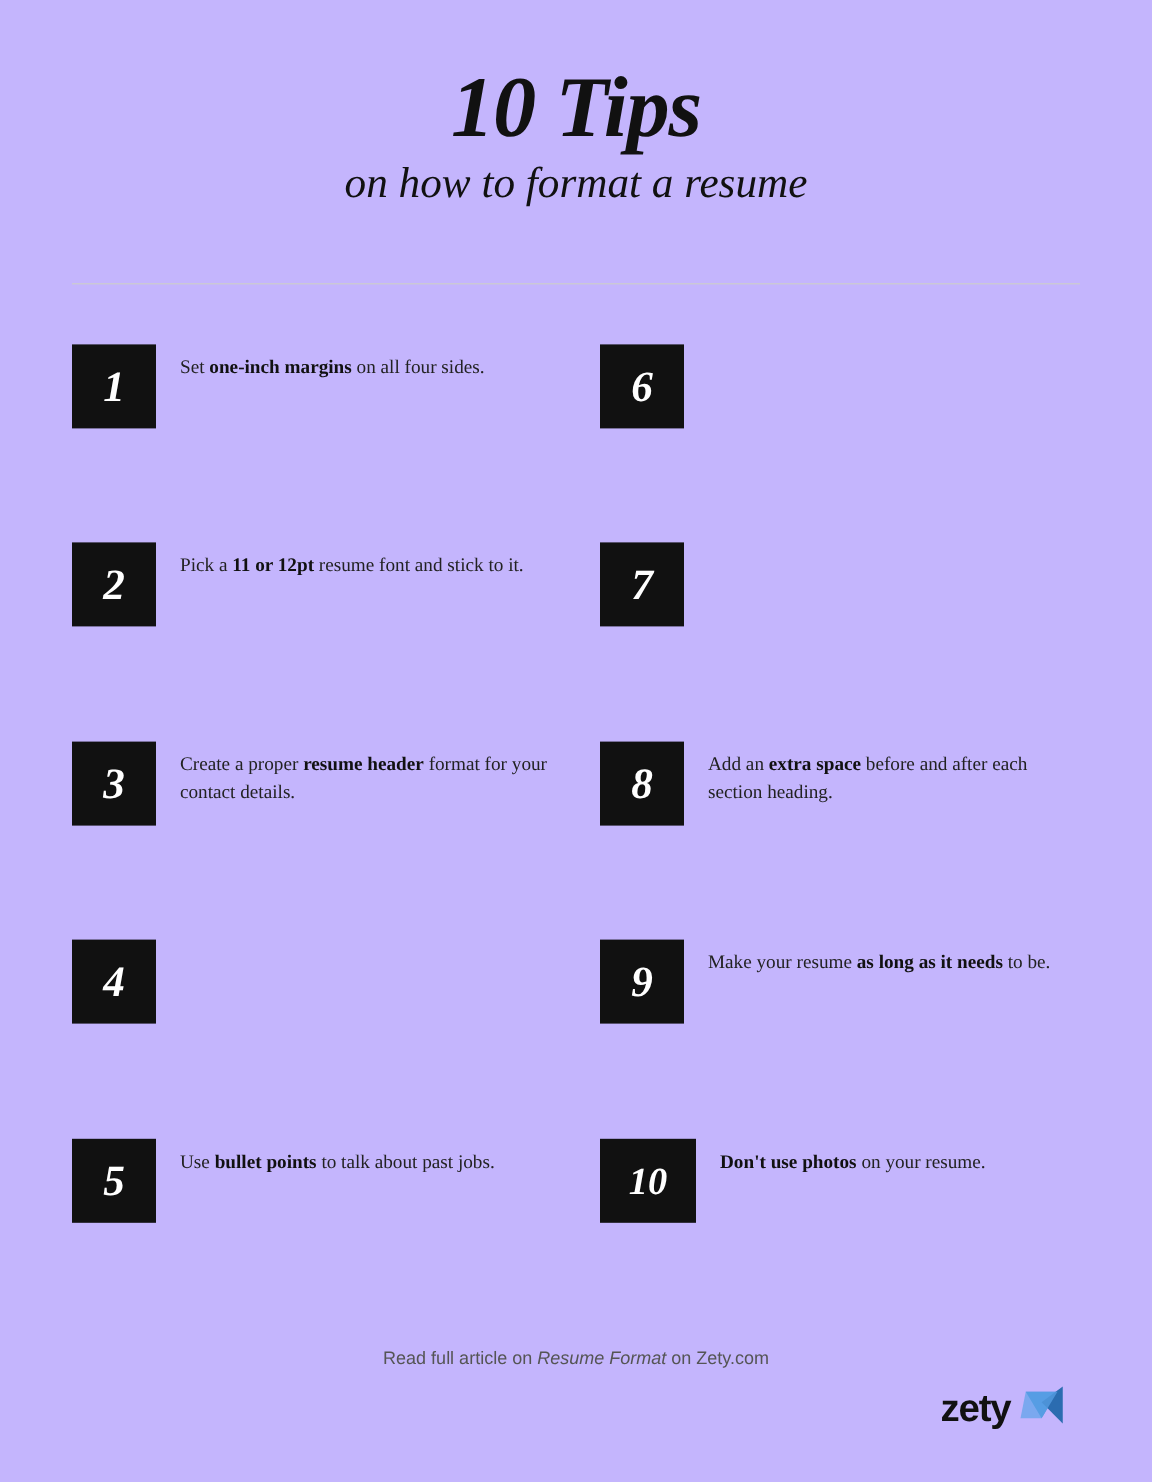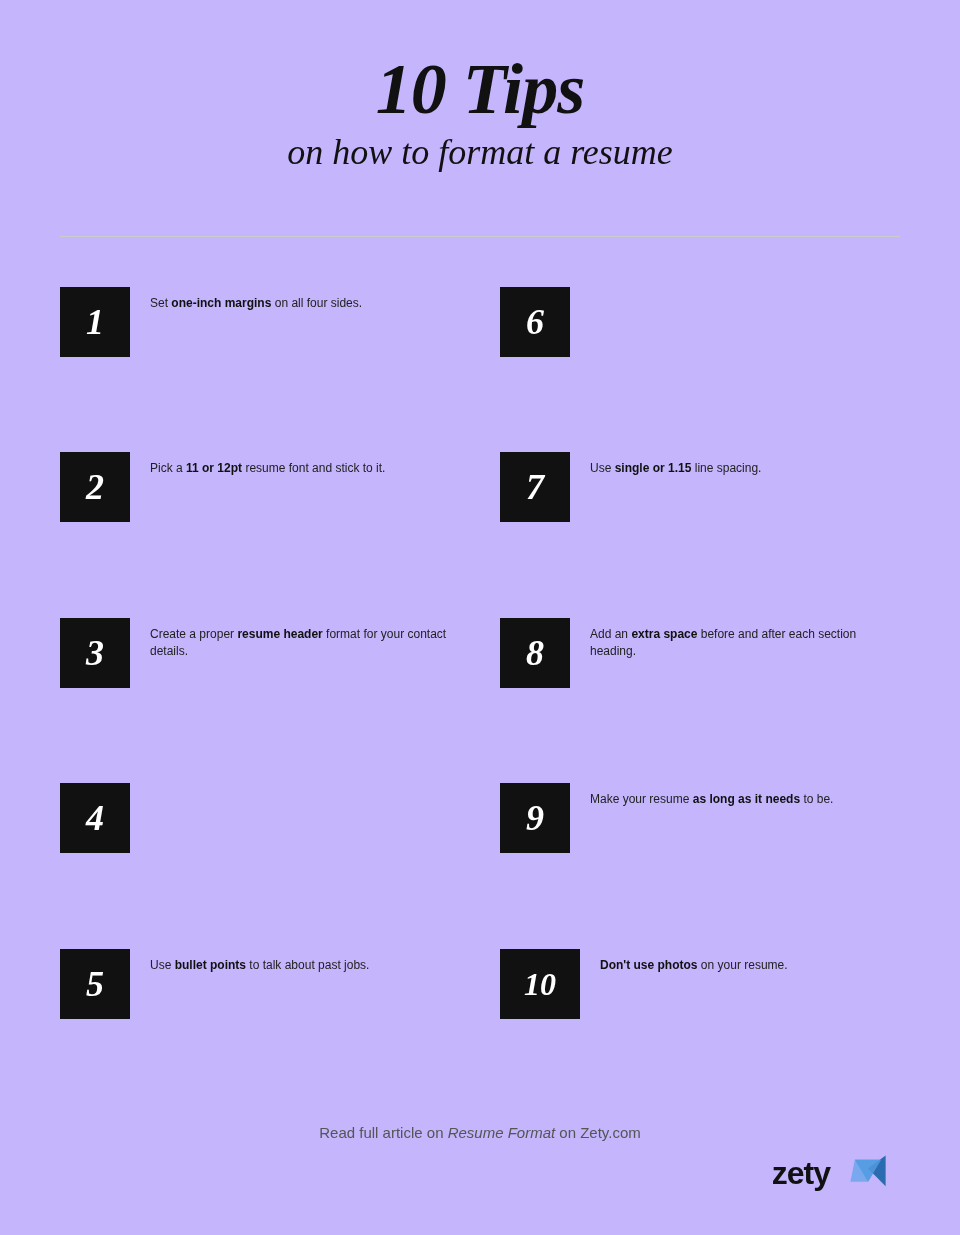--- a/index.html
+++ b/index.html
@@ -85,23 +85,23 @@
       flex-shrink: 0;
       line-height: 1;
     }
 
     .tip-number-badge.wide {
       min-width: 80px;
       font-size: 32px;
     }
 
     .tip-text {
-      font-size: 12px;
+      font-size: 16px;
       color: #222;
-      font-family: Liberation Sans, sans-serif;
+      font-family: Liberation Serif, serif;
       line-height: 1.45;
       padding-top: 8px;
     }
 
     .tip-text strong {
       font-weight: 700;
       color: #111;
     }
 
     .footer {
@@ -122,21 +122,21 @@
       text-align: center;
     }
 
     .footer-text em {
       font-style: italic;
     }
 
     .zety-logo {
       display: flex;
       align-items: center;
-      gap: 16px;
+      gap: 4px;
       align-self: flex-end;
       margin-right: 10px;
     }
 
     .zety-text {
       font-size: 32px;
       font-weight: 700;
       color: #111;
       font-family: 'Arial', sans-serif;
       letter-spacing: -1px;
@@ -170,21 +170,20 @@
       <div class="tip-number-badge">6</div>
     </div>
 
     <div class="tip-item">
       <div class="tip-number-badge">2</div>
       <div class="tip-text">Pick a <strong>11 or 12pt</strong> resume font and stick to it.</div>
     </div>
 
     <div class="tip-item">
       <div class="tip-number-badge">7</div>
-      <div class="tip-text">Use <strong>single or 1.15</strong> line spacing.</div>
     </div>
 
     <div class="tip-item">
       <div class="tip-number-badge">3</div>
       <div class="tip-text">Create a proper <strong>resume header</strong> format for your contact details.</div>
     </div>
 
     <div class="tip-item">
       <div class="tip-number-badge">8</div>
       <div class="tip-text">Add an <strong>extra space</strong> before and after each section heading.</div>

